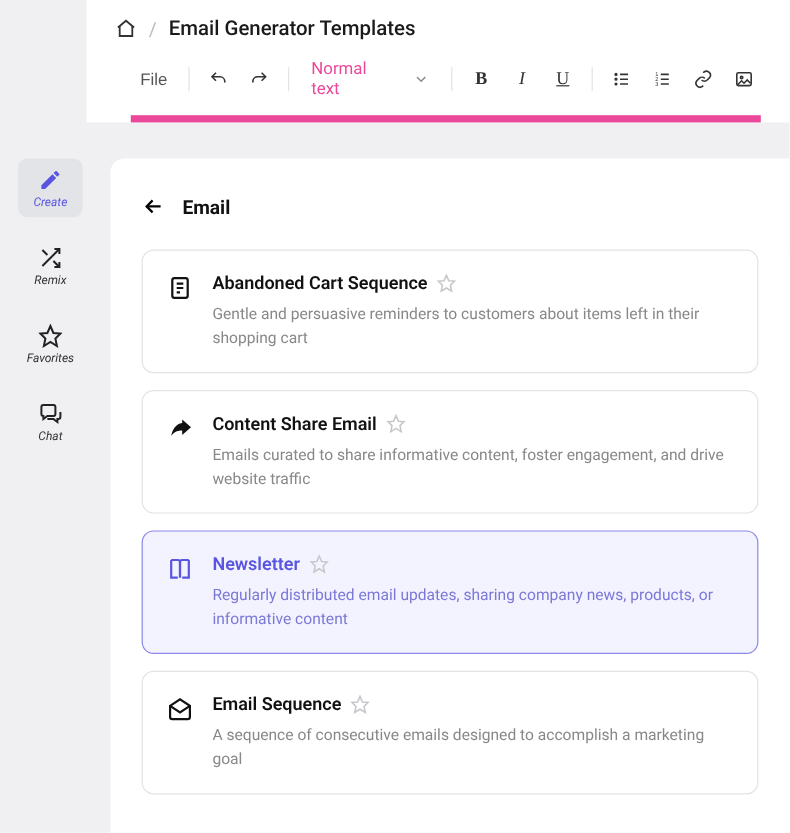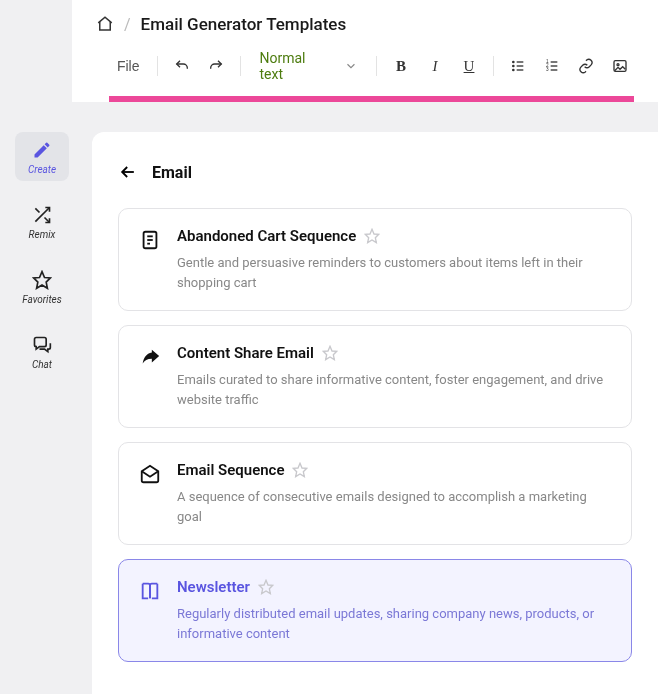--- a/index.html
+++ b/index.html
@@ -42,21 +42,21 @@
       border: none;
       background: transparent;
       cursor: pointer;
       color: #333;
       font-size: 14px;
     }
     .toolbar .tb-btn.text { color: #555; font-size: 14px; padding: 0 8px; }
     .toolbar .divider { width: 1px; height: 20px; background: #e3e3e3; margin: 0 4px; }
     .toolbar .format-select {
       display: inline-flex; align-items: center; gap: 12px;
-      padding: 0 8px; color: #4d7c0f; font-size: 14px; cursor: pointer;
+      padding: 0 8px; color: #ec4899; font-size: 14px; cursor: pointer;
     }
     .toolbar svg { width: 16px; height: 16px; }
     .toolbar .bold { font-weight: 700; font-size: 15px; font-family: Georgia, serif; }
     .toolbar .italic { font-style: italic; font-size: 15px; font-family: Georgia, serif; }
     .toolbar .underline { text-decoration: underline; font-size: 15px; font-family: Georgia, serif; }
 
     .main-area {
       display: flex;
       padding: 30px 0 0 0;
     }
@@ -276,48 +276,48 @@
         <div class="card-title-row">
           <span class="card-title">Content Share Email</span>
           <svg class="star-icon" viewBox="0 0 24 24" fill="none" stroke="currentColor" stroke-width="2">
               <polygon points="12 2 15 9 22 9.5 17 14.5 18.5 22 12 18 5.5 22 7 14.5 2 9.5 9 9"></polygon>
             </svg>
         </div>
         <div class="card-desc">Emails curated to share informative content, foster engagement, and drive website traffic</div>
       </div>
     </div>
 
+    <div class="template-card selected">
+      <svg class="card-icon" viewBox="0 0 24 24" fill="none" stroke="currentColor" stroke-width="2">
+          <path d="M4 4h6a2 2 0 012 2v14"></path>
+          <path d="M20 4h-6a2 2 0 00-2 2v14"></path>
+          <path d="M4 4v16h6"></path>
+          <path d="M20 4v16h-6"></path>
+        </svg>
+      <div class="card-body">
+        <div class="card-title-row">
+          <span class="card-title">Newsletter</span>
+          <svg class="star-icon" viewBox="0 0 24 24" fill="none" stroke="currentColor" stroke-width="2">
+              <polygon points="12 2 15 9 22 9.5 17 14.5 18.5 22 12 18 5.5 22 7 14.5 2 9.5 9 9"></polygon>
+            </svg>
+        </div>
+        <div class="card-desc">Regularly distributed email updates, sharing company news, products, or informative content</div>
+      </div>
+    </div>
+
     <div class="template-card">
       <svg class="card-icon" viewBox="0 0 24 24" fill="none" stroke="currentColor" stroke-width="2">
           <path d="M3 9l9-6 9 6v10a2 2 0 01-2 2H5a2 2 0 01-2-2V9z"></path>
           <path d="M3 9l9 6 9-6"></path>
         </svg>
       <div class="card-body">
         <div class="card-title-row">
           <span class="card-title">Email Sequence</span>
           <svg class="star-icon" viewBox="0 0 24 24" fill="none" stroke="currentColor" stroke-width="2">
               <polygon points="12 2 15 9 22 9.5 17 14.5 18.5 22 12 18 5.5 22 7 14.5 2 9.5 9 9"></polygon>
             </svg>
         </div>
         <div class="card-desc">A sequence of consecutive emails designed to accomplish a marketing goal</div>
       </div>
     </div>
 
-    <div class="template-card selected">
-      <svg class="card-icon" viewBox="0 0 24 24" fill="none" stroke="currentColor" stroke-width="2">
-          <path d="M4 4h6a2 2 0 012 2v14"></path>
-          <path d="M20 4h-6a2 2 0 00-2 2v14"></path>
-          <path d="M4 4v16h6"></path>
-          <path d="M20 4v16h-6"></path>
-        </svg>
-      <div class="card-body">
-        <div class="card-title-row">
-          <span class="card-title">Newsletter</span>
-          <svg class="star-icon" viewBox="0 0 24 24" fill="none" stroke="currentColor" stroke-width="2">
-              <polygon points="12 2 15 9 22 9.5 17 14.5 18.5 22 12 18 5.5 22 7 14.5 2 9.5 9 9"></polygon>
-            </svg>
-        </div>
-        <div class="card-desc">Regularly distributed email updates, sharing company news, products, or informative content</div>
-      </div>
-    </div>
-
   </div>
 </div>
 
 </body></html>

